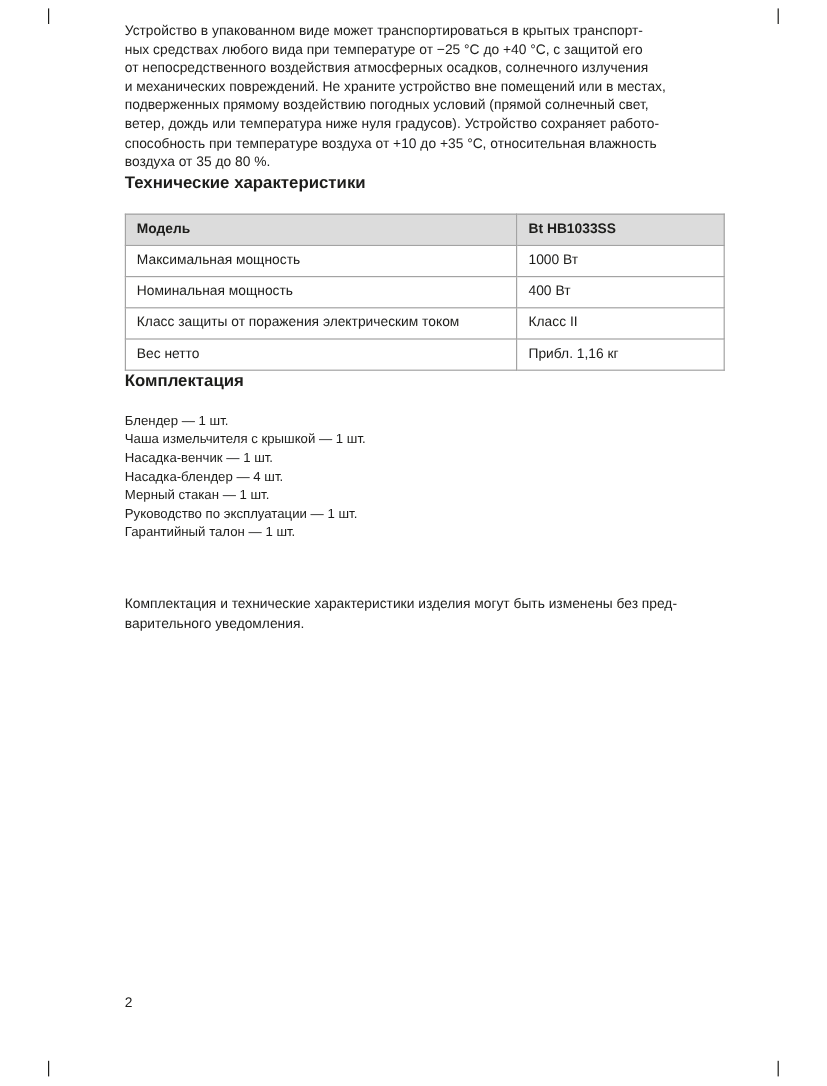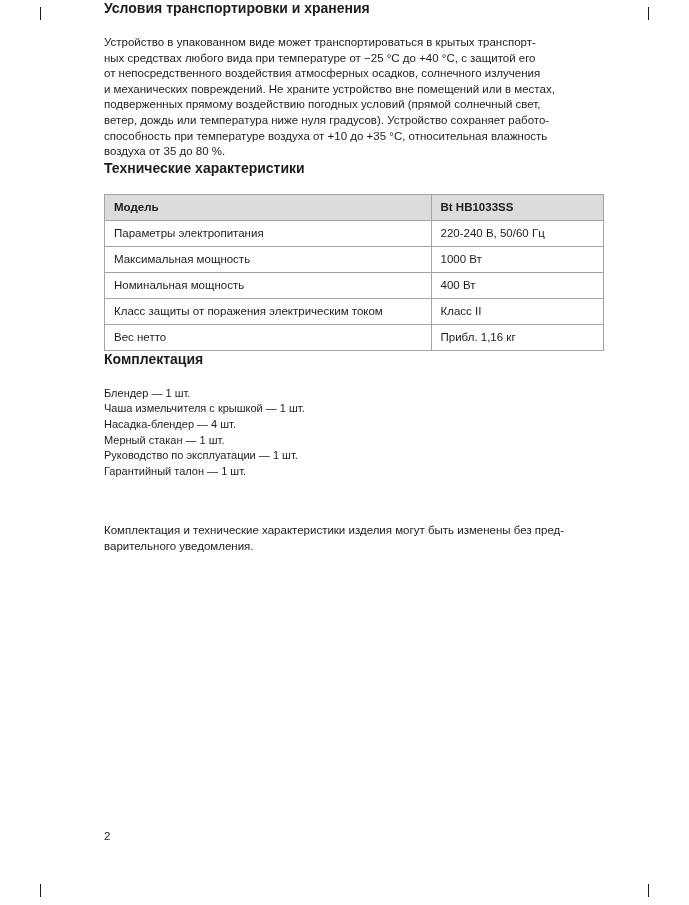--- a/index.html
+++ b/index.html
@@ -104,42 +104,37 @@
 
 <div class="page">
 
   <div class="crop-mark crop-tl"></div>
   <div class="crop-mark crop-tr"></div>
   <div class="crop-mark crop-bl"></div>
   <div class="crop-mark crop-br"></div>
 
   <div class="content">
 
-    <h2 class="section-title title-1">Условия транспортировки и хранения</h2>
 
     <div class="body-text">Устройство в упакованном виде может транспортироваться в крытых транспорт-
 ных средствах любого вида при температуре от −25 °С до +40 °С, с защитой его
 от непосредственного воздействия атмосферных осадков, солнечного излучения
 и механических повреждений. Не храните устройство вне помещений или в местах,
 подверженных прямому воздействию погодных условий (прямой солнечный свет,
 ветер, дождь или температура ниже нуля градусов). Устройство сохраняет работо-
 способность при температуре воздуха от +10 до +35 °С, относительная влажность
 воздуха от 35 до 80 %.</div>
 
     <h2 class="section-title title-2">Технические характеристики</h2>
 
     <table class="specs">
       <tbody>
         <tr class="header-row">
           <td class="col-label">Модель</td>
           <td class="col-value">Bt HB1033SS</td>
-        </tr>
-        <tr>
-          <td class="col-label">Параметры электропитания</td>
-          <td class="col-value">220-240 В, 50/60 Гц</td>
         </tr>
         <tr>
           <td class="col-label">Максимальная мощность</td>
           <td class="col-value">1000 Вт</td>
         </tr>
         <tr>
           <td class="col-label">Номинальная мощность</td>
           <td class="col-value">400 Вт</td>
         </tr>
         <tr>
@@ -151,20 +146,21 @@
           <td class="col-value">Прибл. 1,16 кг</td>
         </tr>
       </tbody>
     </table>
 
     <h2 class="section-title title-3">Комплектация</h2>
 
     <ul class="package-list">
       <li>Блендер — 1 шт.</li>
       <li>Чаша измельчителя с крышкой — 1 шт.</li>
+      <li>Насадка-венчик — 1 шт.</li>
       <li>Насадка-блендер — 4 шт.</li>
       <li>Мерный стакан — 1 шт.</li>
       <li>Руководство по эксплуатации — 1 шт.</li>
       <li>Гарантийный талон — 1 шт.</li>
     </ul>
 
     <div class="note-text">Комплектация и технические характеристики изделия могут быть изменены без пред-
 варительного уведомления.</div>
 
   </div>

